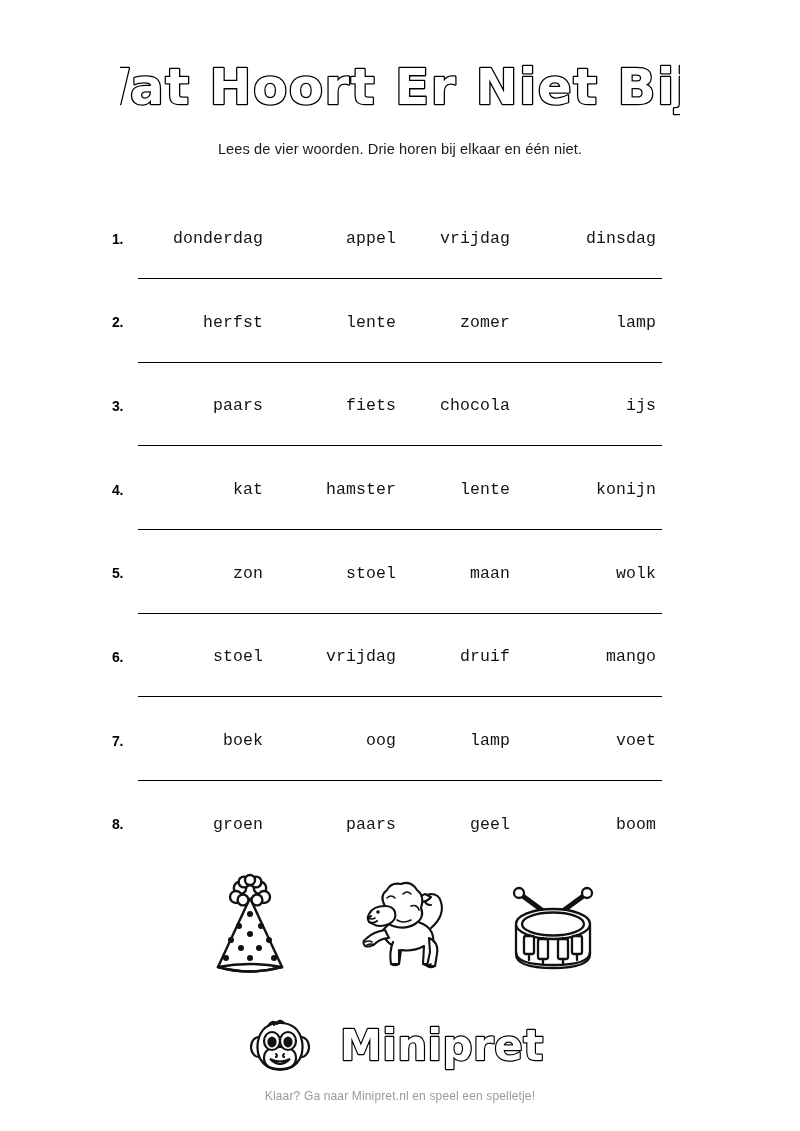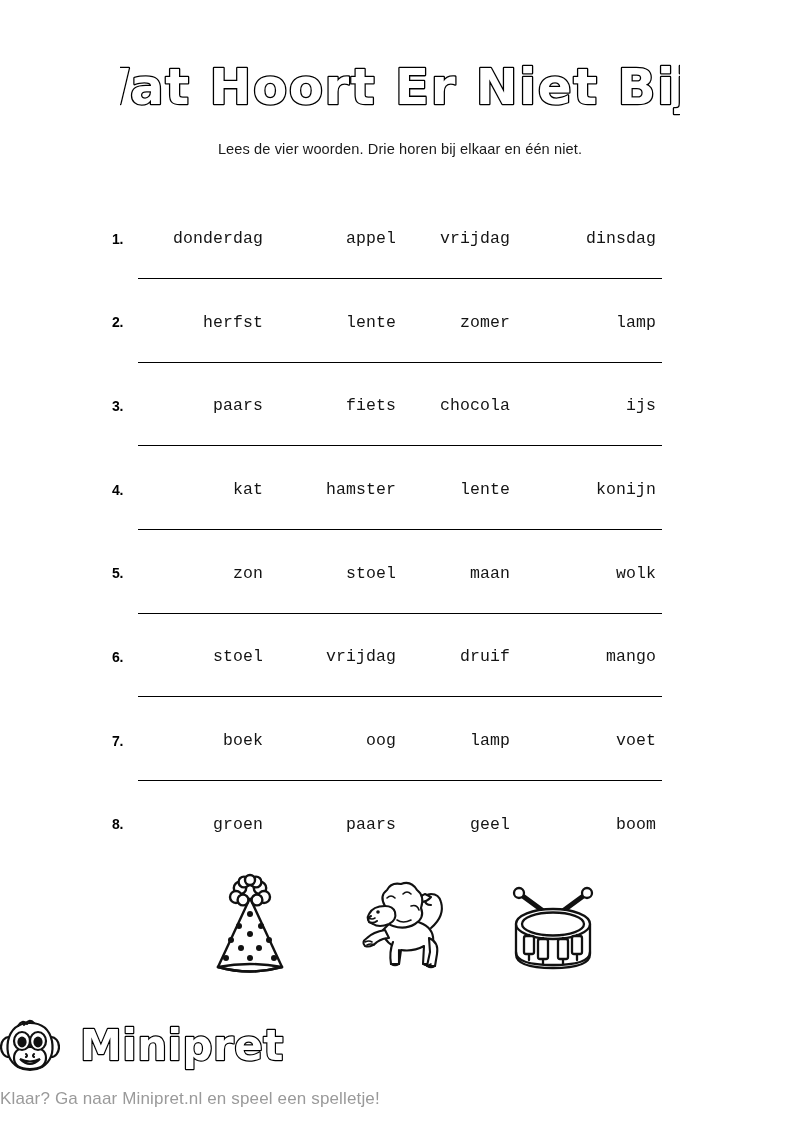--- a/index.html
+++ b/index.html
@@ -133,41 +133,43 @@
 
   
   .logo {
     position: absolute;
     top: 1012px;
     left: 0;
     width: 800px;
     height: 68px;
     display: flex;
     align-items: center;
-    gap: 16px;
+    justify-content: center;
+    gap: 26px;
   }
   .logo-text-svg text {
     font-family: "DejaVu Sans", sans-serif;
     font-weight: 700;
     font-size: 42px;
     letter-spacing: 0.5px;
     fill: #ffffff;
     stroke: #000000;
     stroke-width: 2.4px;
     paint-order: stroke fill;
     stroke-linejoin: round;
   }
 
   
   .footer {
     position: absolute;
     top: 1089px;
     left: 0;
     width: 800px;
-    font-size: 17px;
+    text-align: center;
+    font-size: 12px;
     color: #9a9a9a;
     letter-spacing: 0.15px;
   }
 </style>
 </head>
 <body>
 
 <div class="sheet">
 
   <div class="title-wrap">

